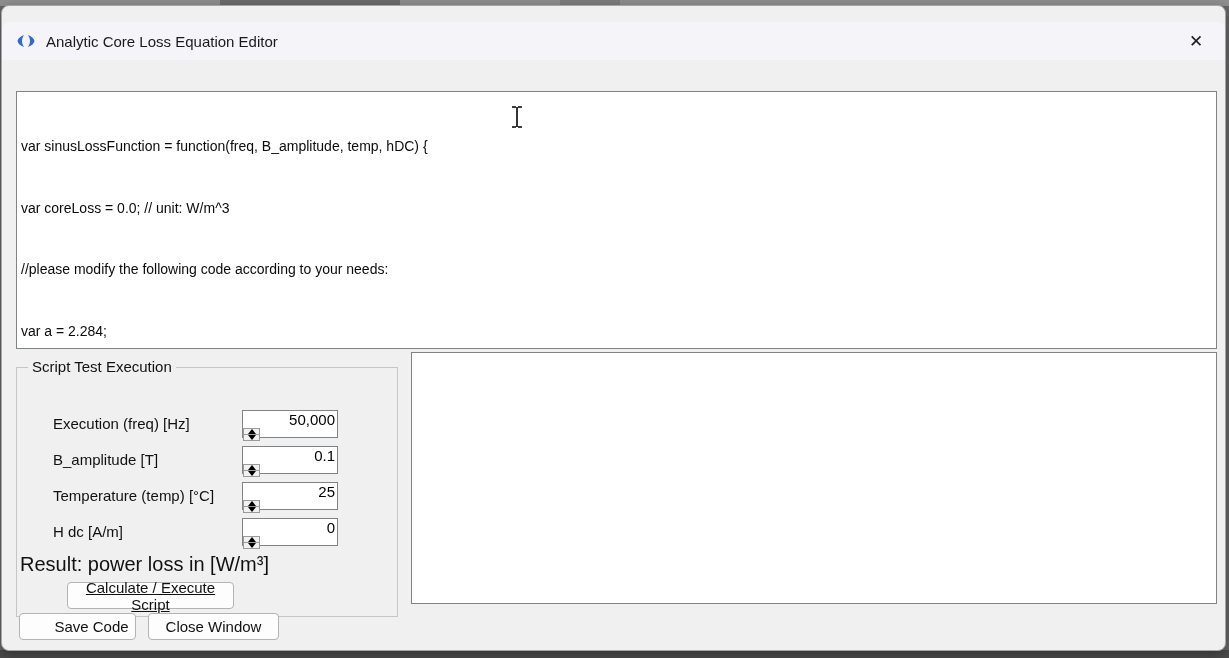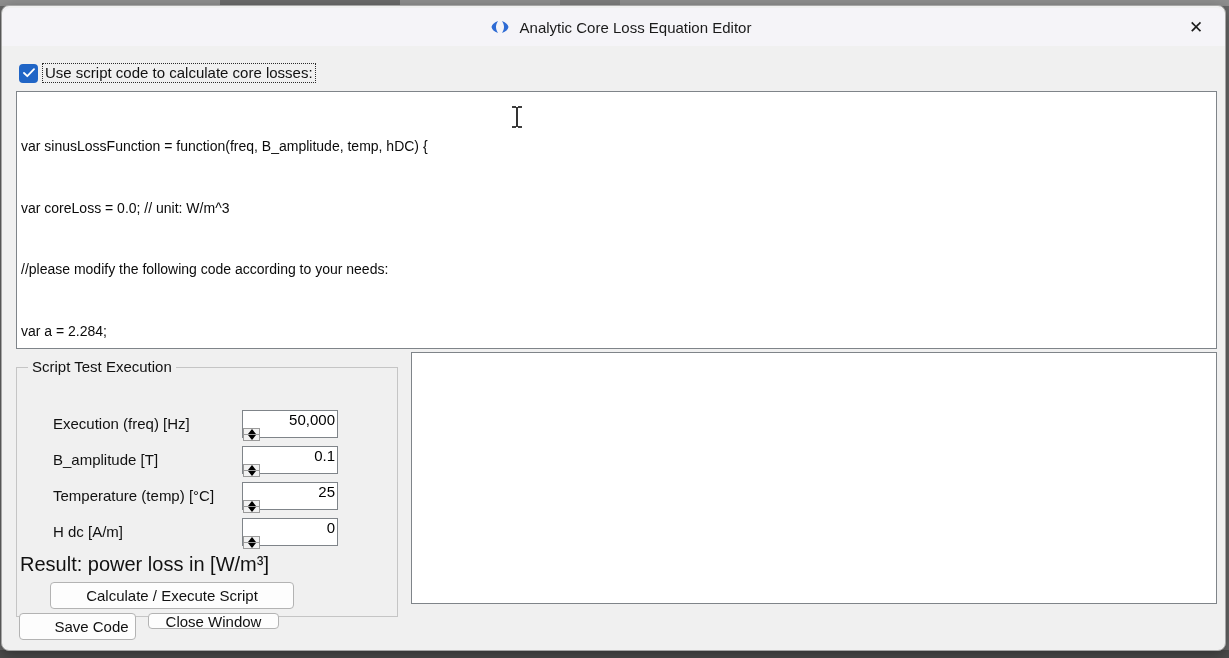--- a/index.html
+++ b/index.html
@@ -14,23 +14,23 @@
   .backdrop-top .seg2 { position:absolute; left:560px; top:0; width:60px; height:6px; background:#7d7d7d; }
   .backdrop-bottom { position:absolute; left:0; bottom:0; width:1229px; height:8px; background:#4c4c4c; }
 
   .dialog {
     position:absolute; left:1px; top:5px; width:1225px; height:646px;
     background:#f0f0f0; border:1px solid #a6a6a6; border-radius:8px;
     box-shadow:0 4px 14px rgba(0,0,0,.35);
     overflow:hidden;
   }
   .titlebar {
-    position:absolute; left:0; top:2px; right:0; height:38px;
+    position:absolute; left:0; top:16px; right:0; height:38px;
     background:#f5f4f8; display:flex; align-items:center;
-    border-top-left-radius:8px; border-top-right-radius:8px;justify-content:center;
+    border-top-left-radius:8px; border-top-right-radius:8px;
   }
   .app-icon { width:22px; height:16px; margin-left:13px; display:inline-block; }
   .title-text { margin-left:9px; font-size:15px; color:#1a1a1a; }
   .close-btn {
     position:absolute; right:10px; top:4px; width:38px; height:30px;
     display:flex; align-items:center; justify-content:center;
     font-size:17px; color:#1b1b1b; cursor:default;
   }
 
   .checkbox-row { position:absolute; left:17px; top:56px; height:22px; display:flex; align-items:center; }
@@ -81,30 +81,30 @@
   .spin-btn + .spin-btn { border-top:none; }
   .tri-up { width:0; height:0; border-left:4px solid transparent; border-right:4px solid transparent; border-bottom:5px solid #000; }
   .tri-down { width:0; height:0; border-left:4px solid transparent; border-right:4px solid transparent; border-top:5px solid #000; }
 
   .result-label { position:absolute; left:3px; top:185px; font-size:20px; color:#111; }
   .btn {
     background:#fdfdfd; border:1px solid #b3b3b3; border-radius:4px;
     font-size:15px; color:#111; font-family:"Liberation Sans", sans-serif;
     display:inline-flex; align-items:center; justify-content:center;
   }
-  .calc-btn { position:absolute; left:33px; top:214px; width:244px; height:27px; }
+  .calc-btn { position:absolute; left:50px; top:214px; width:167px; height:27px;text-decoration:underline; }
 
   .output-panel {
     position:absolute; left:409px; top:346px; width:806px; height:252px;
     background:#ffffff; border:1px solid #7f8489;
   }
 
   .footer-btns { position:absolute; left:17px; top:607px; display:flex; gap:12px; }
   .save-btn { width:117px; height:27px;padding-left:28px; }
-  .closewin-btn { width:131px; height:16px; }
+  .closewin-btn { width:131px; height:27px; }
 </style>
 </head>
 <body>
 
 <div class="backdrop-top">
   <div class="seg1"></div>
     <div class="seg2"></div>
 </div>
 <div class="backdrop-bottom"></div>
 
@@ -114,28 +114,20 @@
     <span class="app-icon">
       <svg viewBox="0 0 22 16" width="22" height="16">
         <path d="M9 2 C5 3.5 3 5.5 2.5 8 C3 10.5 5 12.5 9 14 C7.5 11.5 7 9.8 7 8 C7 6.2 7.5 4.5 9 2 Z" fill="#2e6bd4"></path>
         <path d="M13 2 C17 3.5 19 5.5 19.5 8 C19 10.5 17 12.5 13 14 C14.5 11.5 15 9.8 15 8 C15 6.2 14.5 4.5 13 2 Z" fill="#2e6bd4"></path>
       </svg>
     </span>
     <span class="title-text">Analytic Core Loss Equation Editor</span>
     <span class="close-btn">✕</span>
   </div>
 
-  <div class="checkbox-row">
-    <span class="checkbox">
-      <svg viewBox="0 0 12 10">
-          <path d="M1 5 L4.3 8.2 L11 1.2" fill="none" stroke="#ffffff" stroke-width="1.8" stroke-linecap="round" stroke-linejoin="round"></path>
-        </svg>
-    </span>
-    <span class="checkbox-label">Use script code to calculate core losses:</span>
-  </div>
 
   <div class="code-area">
     <div class="code-line">var sinusLossFunction = function(freq, B_amplitude, temp, hDC) {</div>
     <div class="code-line">var coreLoss = 0.0; // unit: W/m^3</div>
     <div class="code-line">//please modify the following code according to your needs:</div>
     <div class="code-line">var a = 2.284;</div>
     
     
     
     

